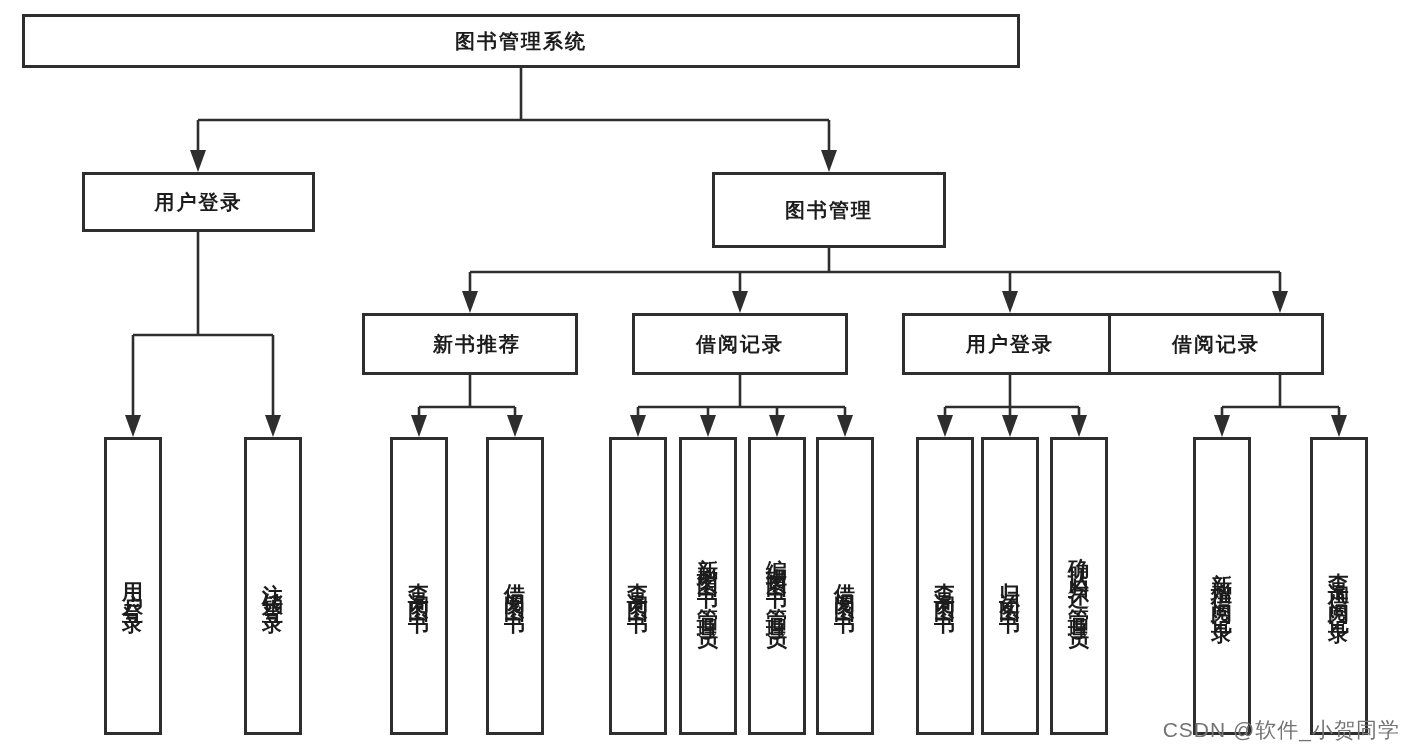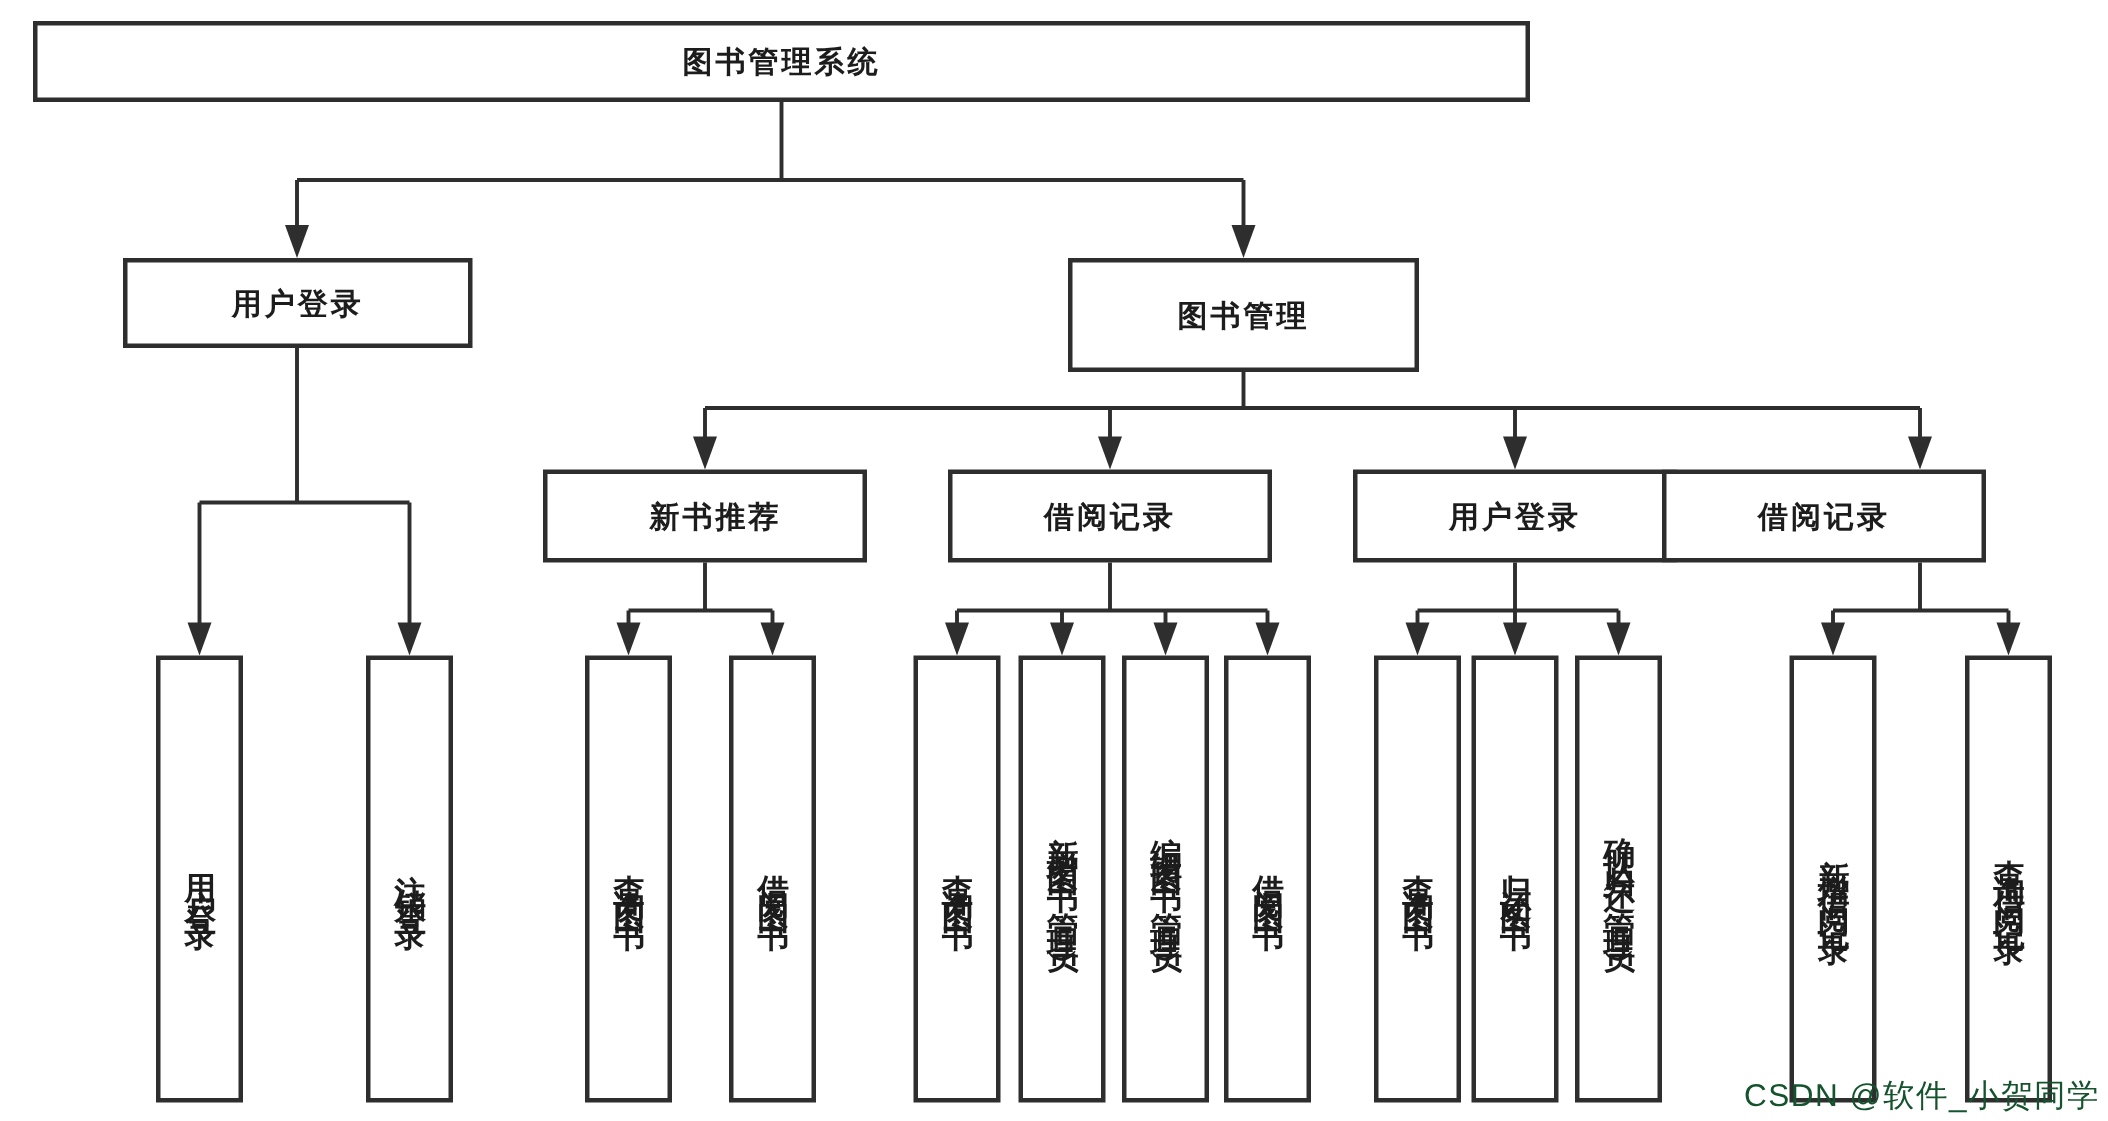--- a/index.html
+++ b/index.html
@@ -64,21 +64,21 @@
   .leaf-c3 { left: 748px; }  .leaf-c4 { left: 816px; }
   .leaf-d1 { left: 916px; }  .leaf-d2 { left: 981px; }
   .leaf-d3 { left: 1050px; }
   .leaf-e1 { left: 1193px; } .leaf-e2 { left: 1310px; }
 
   .watermark {
     position: absolute;
     right: 5px;
     bottom: 3px;
     font-size: 21px;
-    color: #14532d;
+    color: #737373;
     letter-spacing: 1px;
     white-space: nowrap;
   }
 </style>
 </head>
 <body>
 
 <div id="stage">
 
   <svg id="connectors" viewBox="0 0 1405 747" xmlns="http://www.w3.org/2000/svg">

